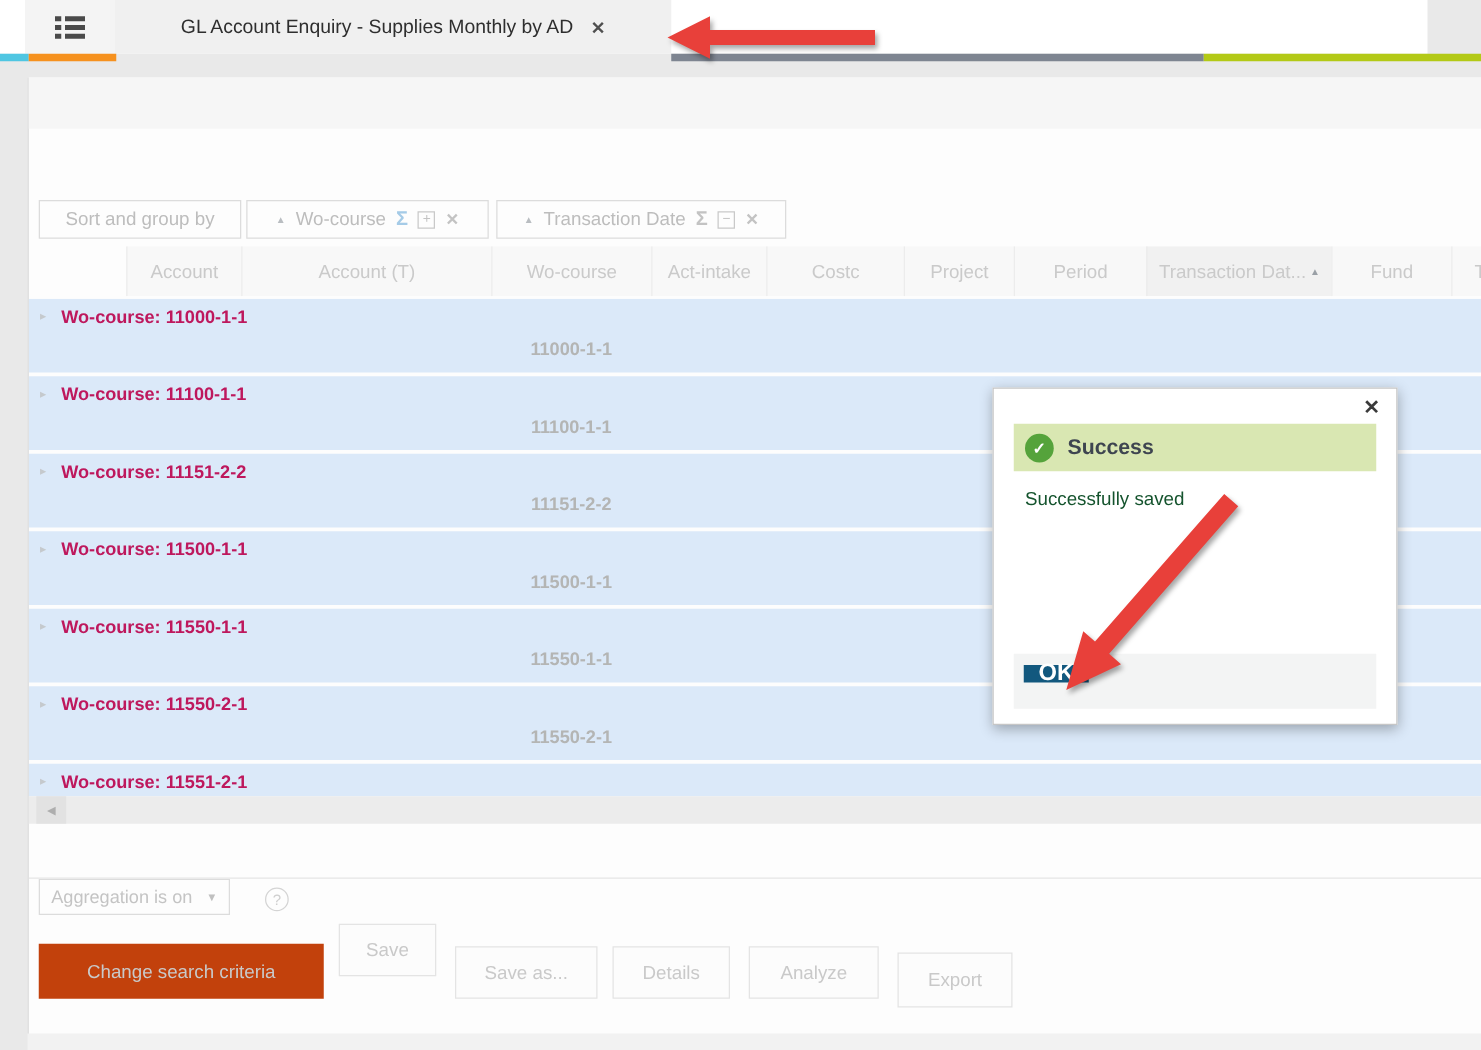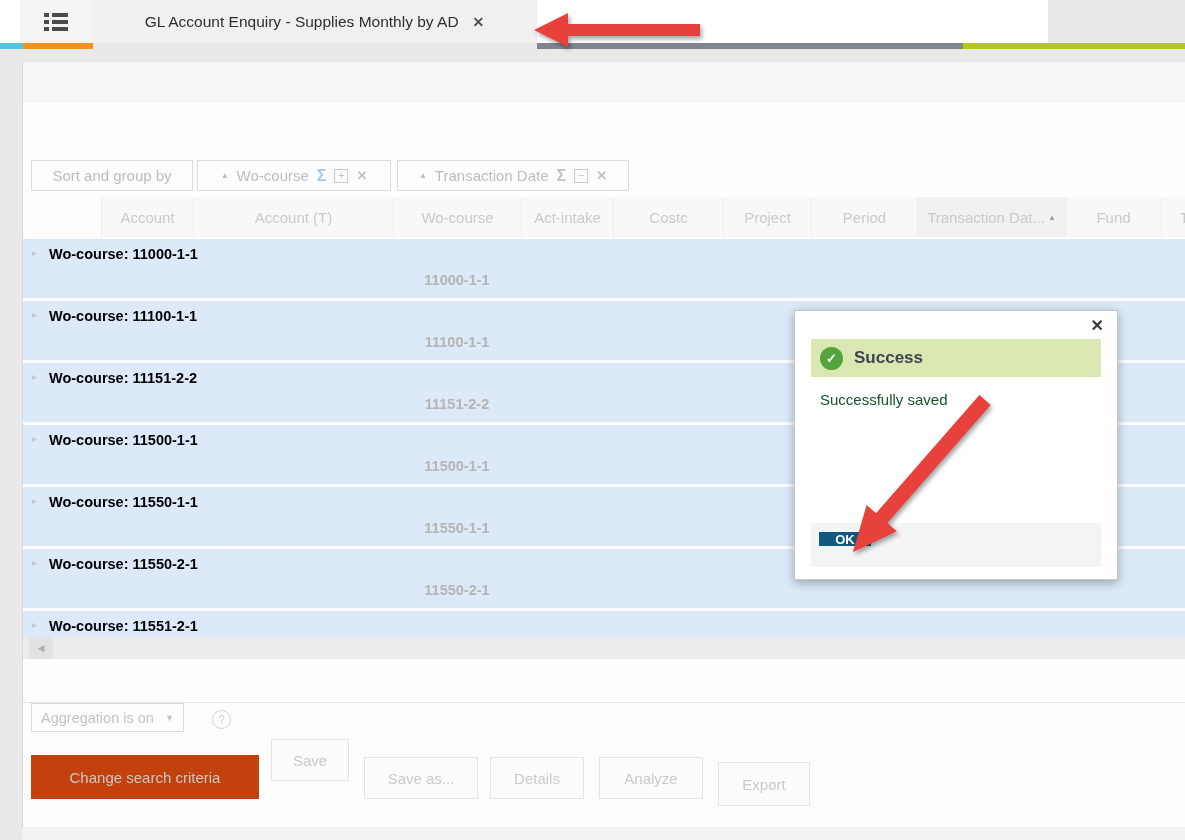--- a/index.html
+++ b/index.html
@@ -1,21 +1,21 @@
 <!DOCTYPE html>
 <html><head>
 <meta charset="utf-8">
 <style>
   * { margin:0; padding:0; box-sizing:border-box; }
   html,body { width:1185px; height:840px; }
   body { font-family:"Liberation Sans", sans-serif; background:#e9e9e9; }
   #screen { position:relative; width:1185px; height:840px; overflow:hidden; background:#e9e9e9; }
 
   
-  #topbar { position:absolute; left:0; top:0; width:1048px; height:43px; background:#ffffff;text-align:right; }
+  #topbar { position:absolute; left:0; top:0; width:1142px; height:43px; background:#ffffff;text-align:right; }
   #menu-btn { position:absolute; left:20px; top:0; width:72px; height:43px; background:#f4f4f4;
               display:flex; align-items:center; justify-content:center; cursor:pointer; }
   #menu-btn svg { display:block; }
   #tab { position:absolute; left:92px; top:0; width:445px; height:43px; background:#f0f0f0;
          display:flex; align-items:center; justify-content:center; gap:14px; }
   #tab .tab-title { font-size:15.5px; color:#2e2e2e; white-space:nowrap; }
   #tab .tab-close { font-size:14px; color:#4f4f4f; font-weight:bold; cursor:pointer; }
 
   .strip { position:absolute; top:43px; height:6px; }
   #strip-cyan   { left:0;    width:23px;  background:#4fc6e2; }
@@ -52,21 +52,21 @@
            gap:3px; font-size:15px; color:#cacaca; white-space:nowrap; overflow:hidden;
            border-left:1px solid #ececec; flex:none; cursor:pointer; }
   .hcell.first { background:transparent; border-left:none; }
   .hcell.sorted { background:#f1f1f1; }
   .hcell .sort-tri { font-size:8px; color:#9aa0a6; }
 
   
   #rows { position:absolute; left:0; top:177px; width:1163px; height:398px; overflow:hidden; }
   .grow { position:relative; width:100%; height:59px; margin-bottom:3px; background:#dbe9f9; cursor:pointer; }
   .grow .expander { position:absolute; left:9px; top:8px; font-size:10px; color:#c5c9cd; }
-  .grow .glabel { position:absolute; left:26px; top:7px; font-size:14.5px; font-weight:bold; color:#000000; white-space:nowrap; }
+  .grow .glabel { position:absolute; left:26px; top:7px; font-size:14.5px; font-weight:bold; color:#be185d; white-space:nowrap; }
   .grow .gvalue { position:absolute; left:370px; top:33px; width:128px; text-align:center;
                   font-size:14.5px; font-weight:bold; color:#b4b5b4; }
 
   
   #hscroll { position:absolute; left:0; top:575px; width:1163px; height:22px; background:#ececec; }
   #hscroll .scroll-btn { position:absolute; left:6px; top:0; width:24px; height:22px; background:#e2e2e2;
                          display:flex; align-items:center; justify-content:center;
                          font-size:9px; color:#aeaeae; cursor:pointer; }
 
   
@@ -97,21 +97,21 @@
   #modal-close { position:absolute; right:13px; top:5px; font-size:16px; font-weight:bold; color:#3a3a3a; cursor:pointer; }
   #modal-banner { position:absolute; left:16px; right:16px; top:28px; height:38px; background:#d9e7b2;
                   display:flex; align-items:center; gap:11px; padding-left:9px; }
   #modal-banner .check-circle { width:23px; height:23px; border-radius:50%; background:#55a33b;
                   display:flex; align-items:center; justify-content:center;
                   color:#ffffff; font-size:13px; font-weight:bold; }
   #modal-banner .modal-title { font-size:17px; font-weight:bold; color:#3e4550; }
   #modal-message { position:absolute; left:25px; top:80px; font-size:15px; color:#14532d; }
   #modal-footer { position:absolute; left:16px; right:16px; bottom:12px; height:44px; background:#f3f4f4; }
   #ok-btn { position:absolute; left:8px; top:9px; width:52px; height:14px; background:#12587e;
-            color:#ffffff; font-size:13px; font-weight:bold; display:flex; align-items:center;
+            color:#ffffff; font-size:19px; font-weight:bold; display:flex; align-items:center;
             justify-content:center; cursor:pointer; }
 
   
   #arrows { position:absolute; left:0; top:0; width:1185px; height:840px; pointer-events:none; z-index:50; }
   #arrows polygon { fill:#e8403a; filter:drop-shadow(2px 3px 2px rgba(0,0,0,0.35)); }
 </style>
 </head>
 <body>
 
 <div id="screen">

